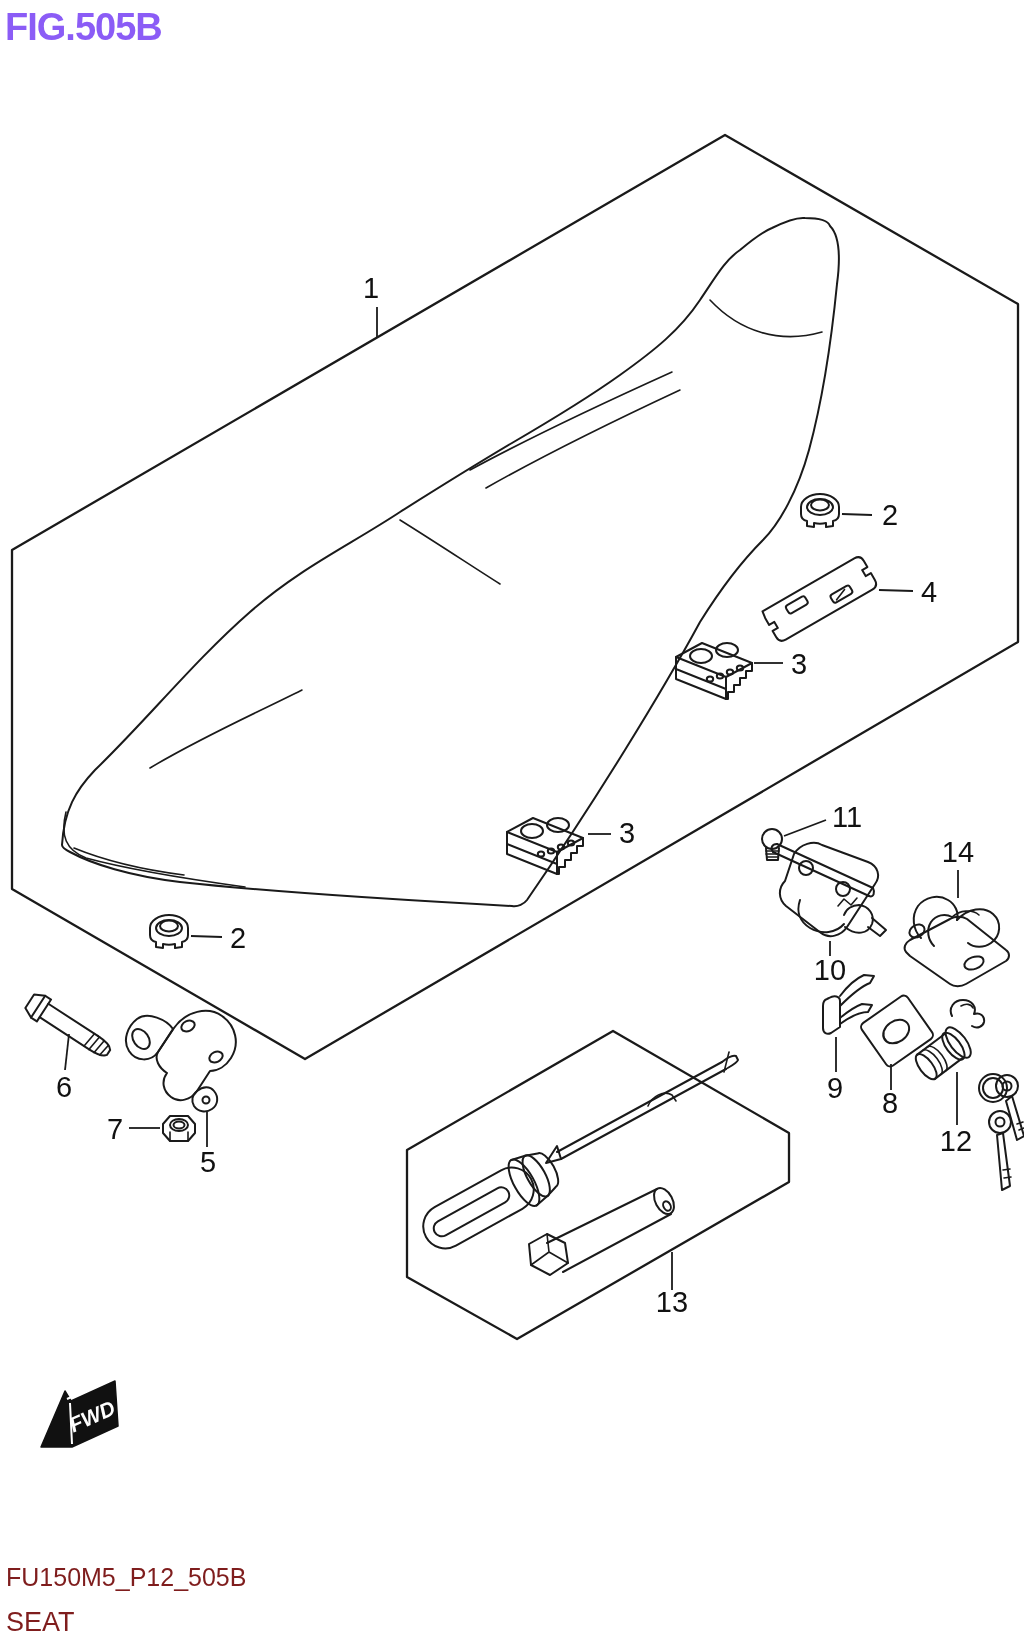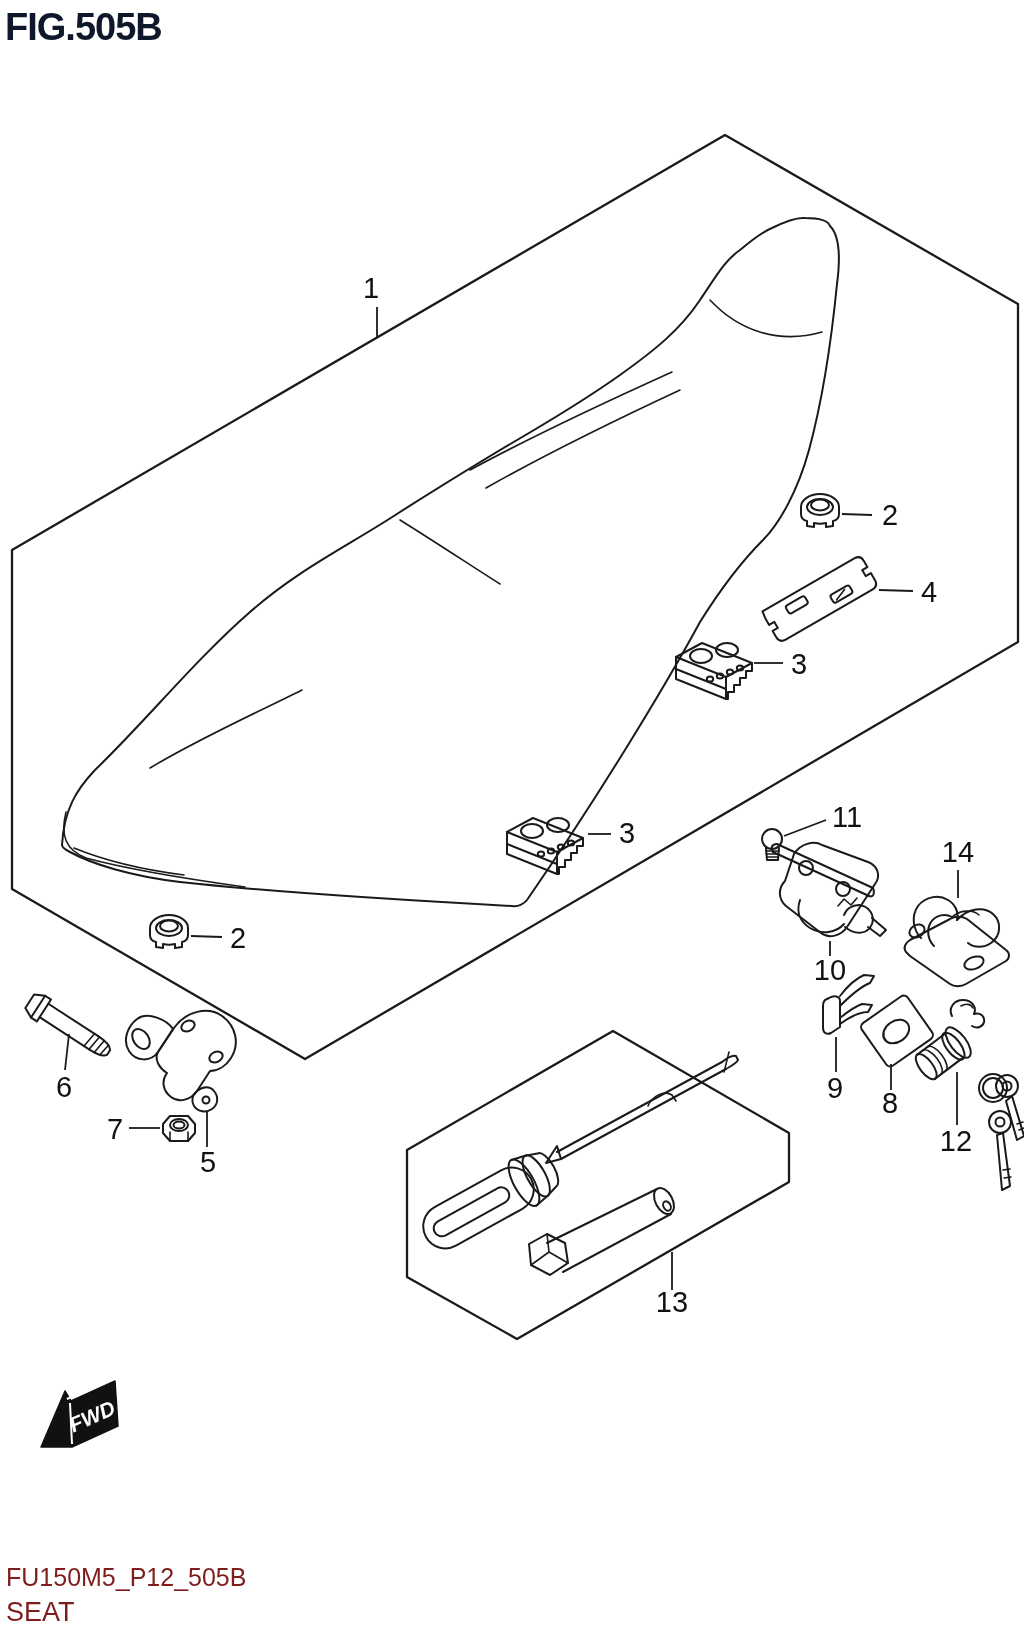--- a/index.html
+++ b/index.html
@@ -1,23 +1,23 @@
 <!DOCTYPE html>
 <html><head>
 <meta charset="utf-8">
 <style>
   html,body{margin:0;padding:0;background:#fff;}
   body{width:1024px;height:1640px;overflow:hidden;position:relative;
        font-family:"Liberation Sans", sans-serif;}
   .page{position:absolute;inset:0;background:#fff;}
   .fig-title{position:absolute;left:5px;top:6px;font-size:38px;font-weight:600;
-             letter-spacing:-1px;color:#0f172a;}
+             letter-spacing:-1px;color:#8b5cf6;}
   .footer{position:absolute;left:6px;top:1563px;color:#7f1d1d;}
   .footer .code{font-size:25px;letter-spacing:0px;}
-  .footer .caption{font-size:27px;margin-top:5px;}
+  .footer .caption{font-size:27px;margin-top:15px;}
   svg{display:block;position:absolute;left:0;top:0;}
   .ln{stroke:#1a1a1a;fill:none;stroke-width:2;stroke-linecap:round;stroke-linejoin:round;}
   .thin{stroke-width:1.6;}
   .box{stroke-width:2.3;}
   .callout{font-size:29px;fill:#111;font-family:"Liberation Sans",sans-serif;}
   .leader{stroke:#1a1a1a;stroke-width:1.8;}
 </style>
 </head>
 <body>
 

